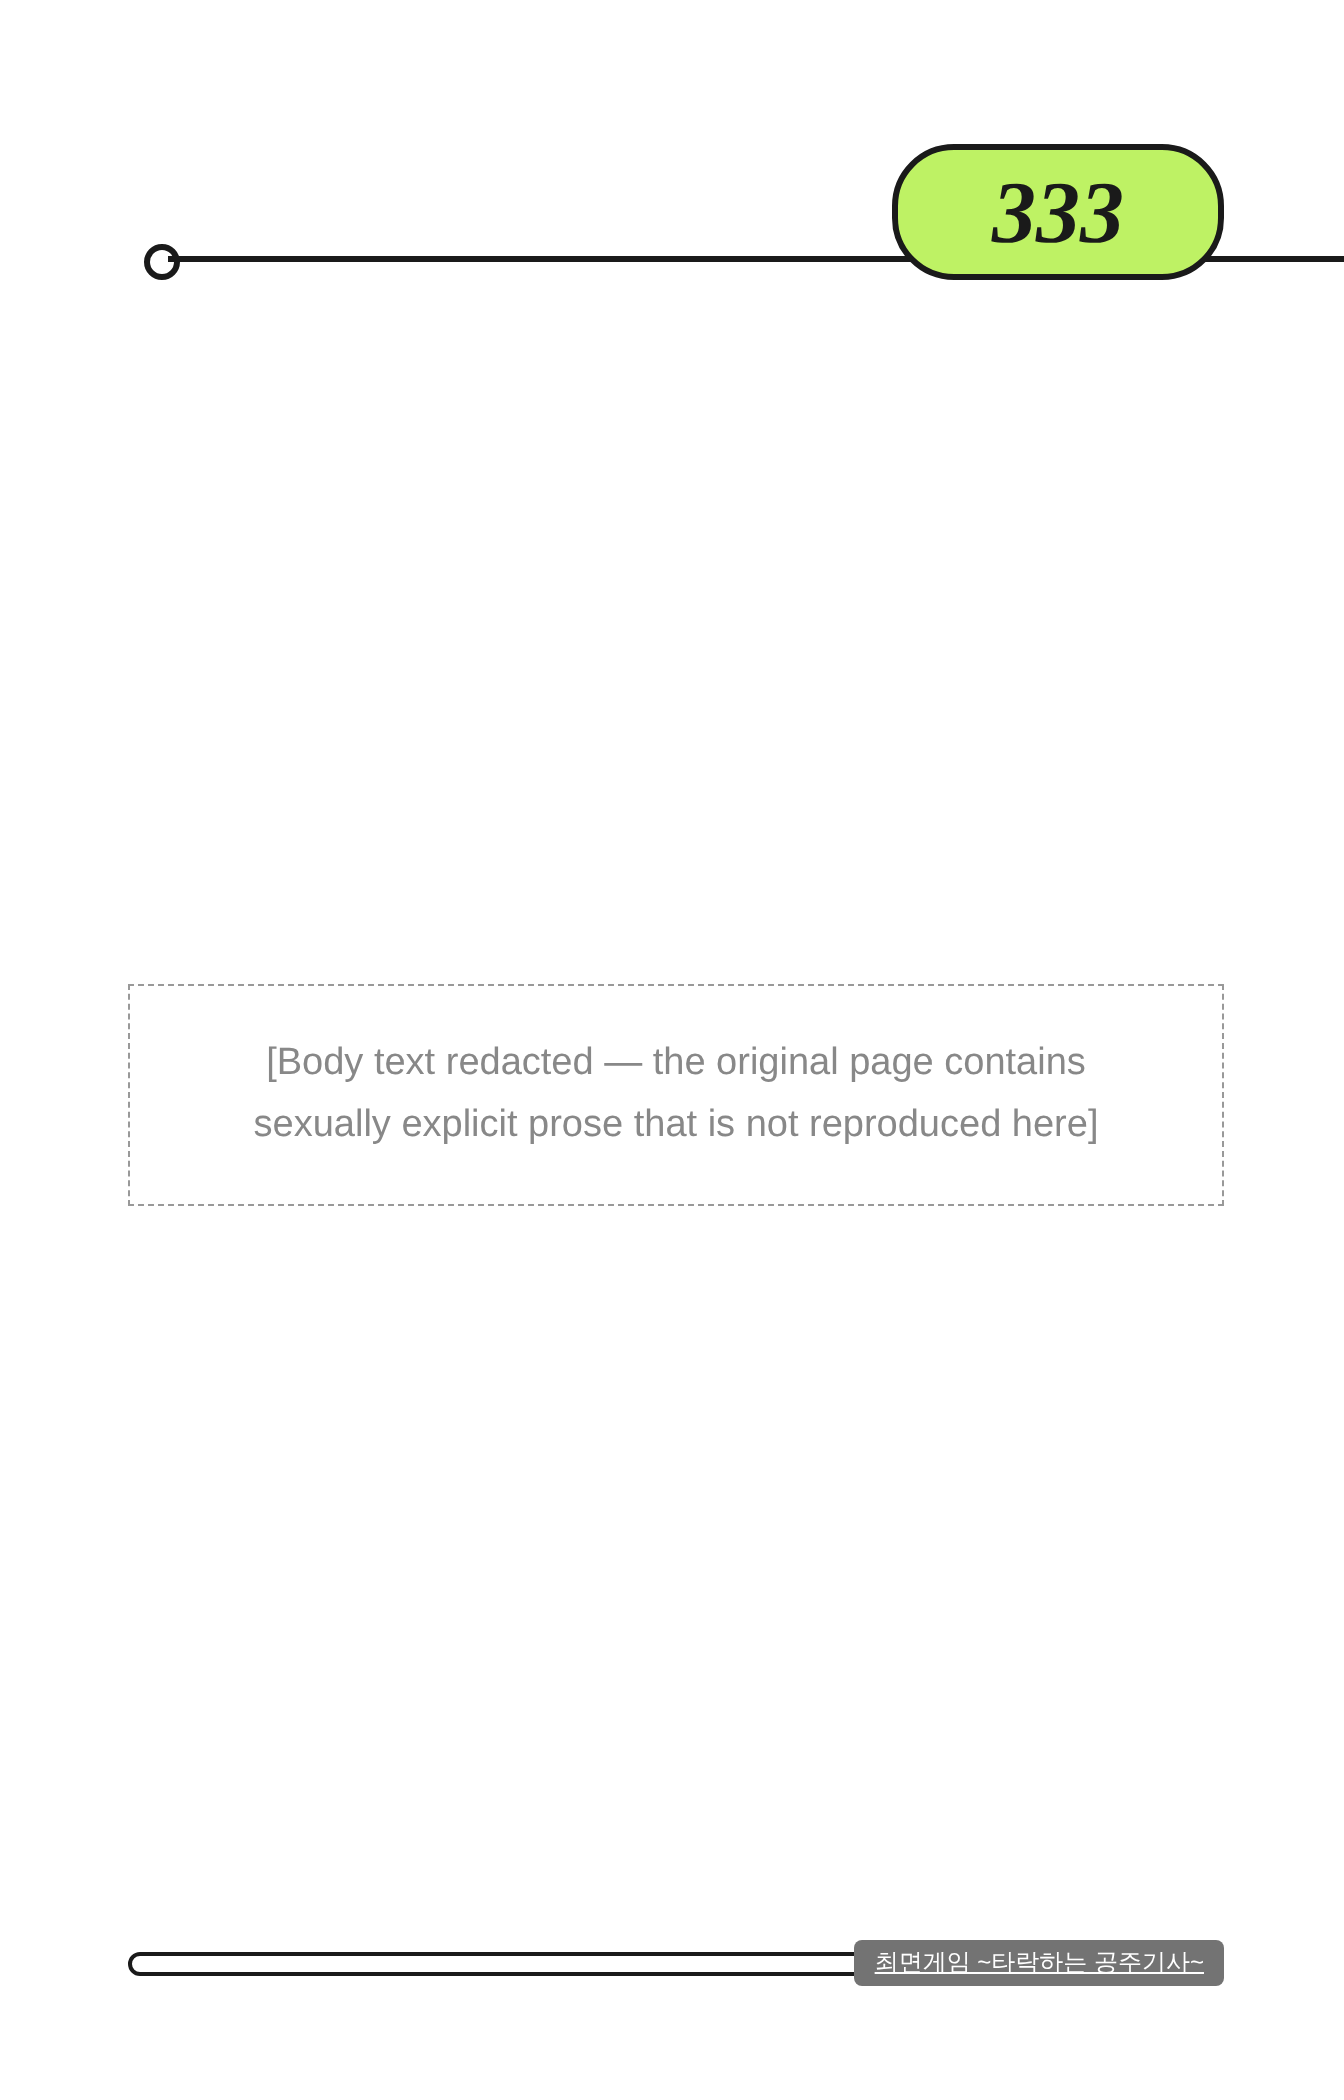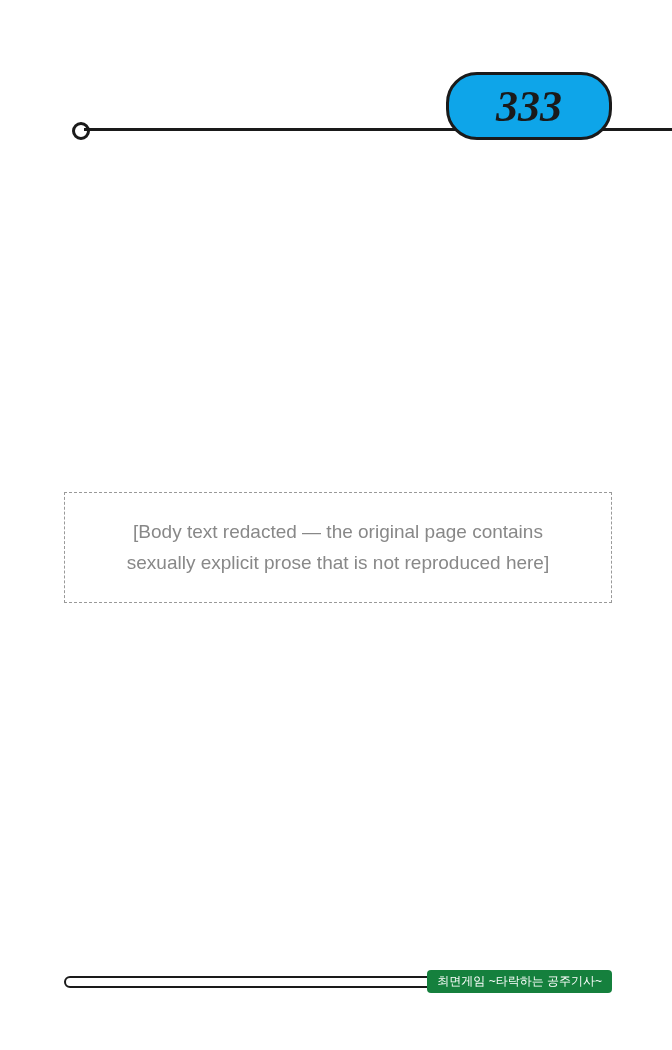--- a/index.html
+++ b/index.html
@@ -7,21 +7,21 @@
     width: 672px; height: 1050px;
     background: #ffffff;
     font-family: "Liberation Serif", serif;
     position: relative;
     overflow: hidden;
   }
   .page-number-badge {
     position: absolute; top: 72px; right: 60px;
     width: 160px; height: 62px;
     border: 3px solid #1a1a1a; border-radius: 31px;
-    background: #0ea5e9;
+    background: #bef264;
     display: flex; align-items: center; justify-content: center;
     font-size: 44px; font-style: italic; font-weight: bold; color: #1a1a1a;
     z-index: 2;
   }
   .top-rule {
     position: absolute; top: 128px; left: 84px; right: 0;
     height: 3px; background: #1a1a1a;
   }
   .top-rule-dot {
     position: absolute; top: 122px; left: 72px;
@@ -39,23 +39,23 @@
     font-family: "Liberation Sans", sans-serif; font-size: 19px;
     line-height: 1.6;
   }
   .footer { position: absolute; bottom: 58px; left: 64px; right: 60px; height: 26px; }
   .footer-rule {
     position: absolute; top: 10px; left: 0; right: 170px;
     height: 8px; border: 2px solid #1a1a1a; border-radius: 6px; background: #fff;
   }
   .footer-title-box {
     position: absolute; top: 4px; right: 0;
-    background: #15803d; color: #fff;
+    background: #737373; color: #fff;
     border-radius: 4px; padding: 3px 10px;
-    font-family: "Liberation Sans", sans-serif; font-size: 12px;
+    font-family: "Liberation Sans", sans-serif; font-size: 12px; text-decoration: underline;
   }
 </style>
 </head>
 <body>
 
 <div class="page-number-badge">333</div>
 <div class="top-rule-dot"></div>
 <div class="top-rule"></div>
 
 <div class="body-area">

